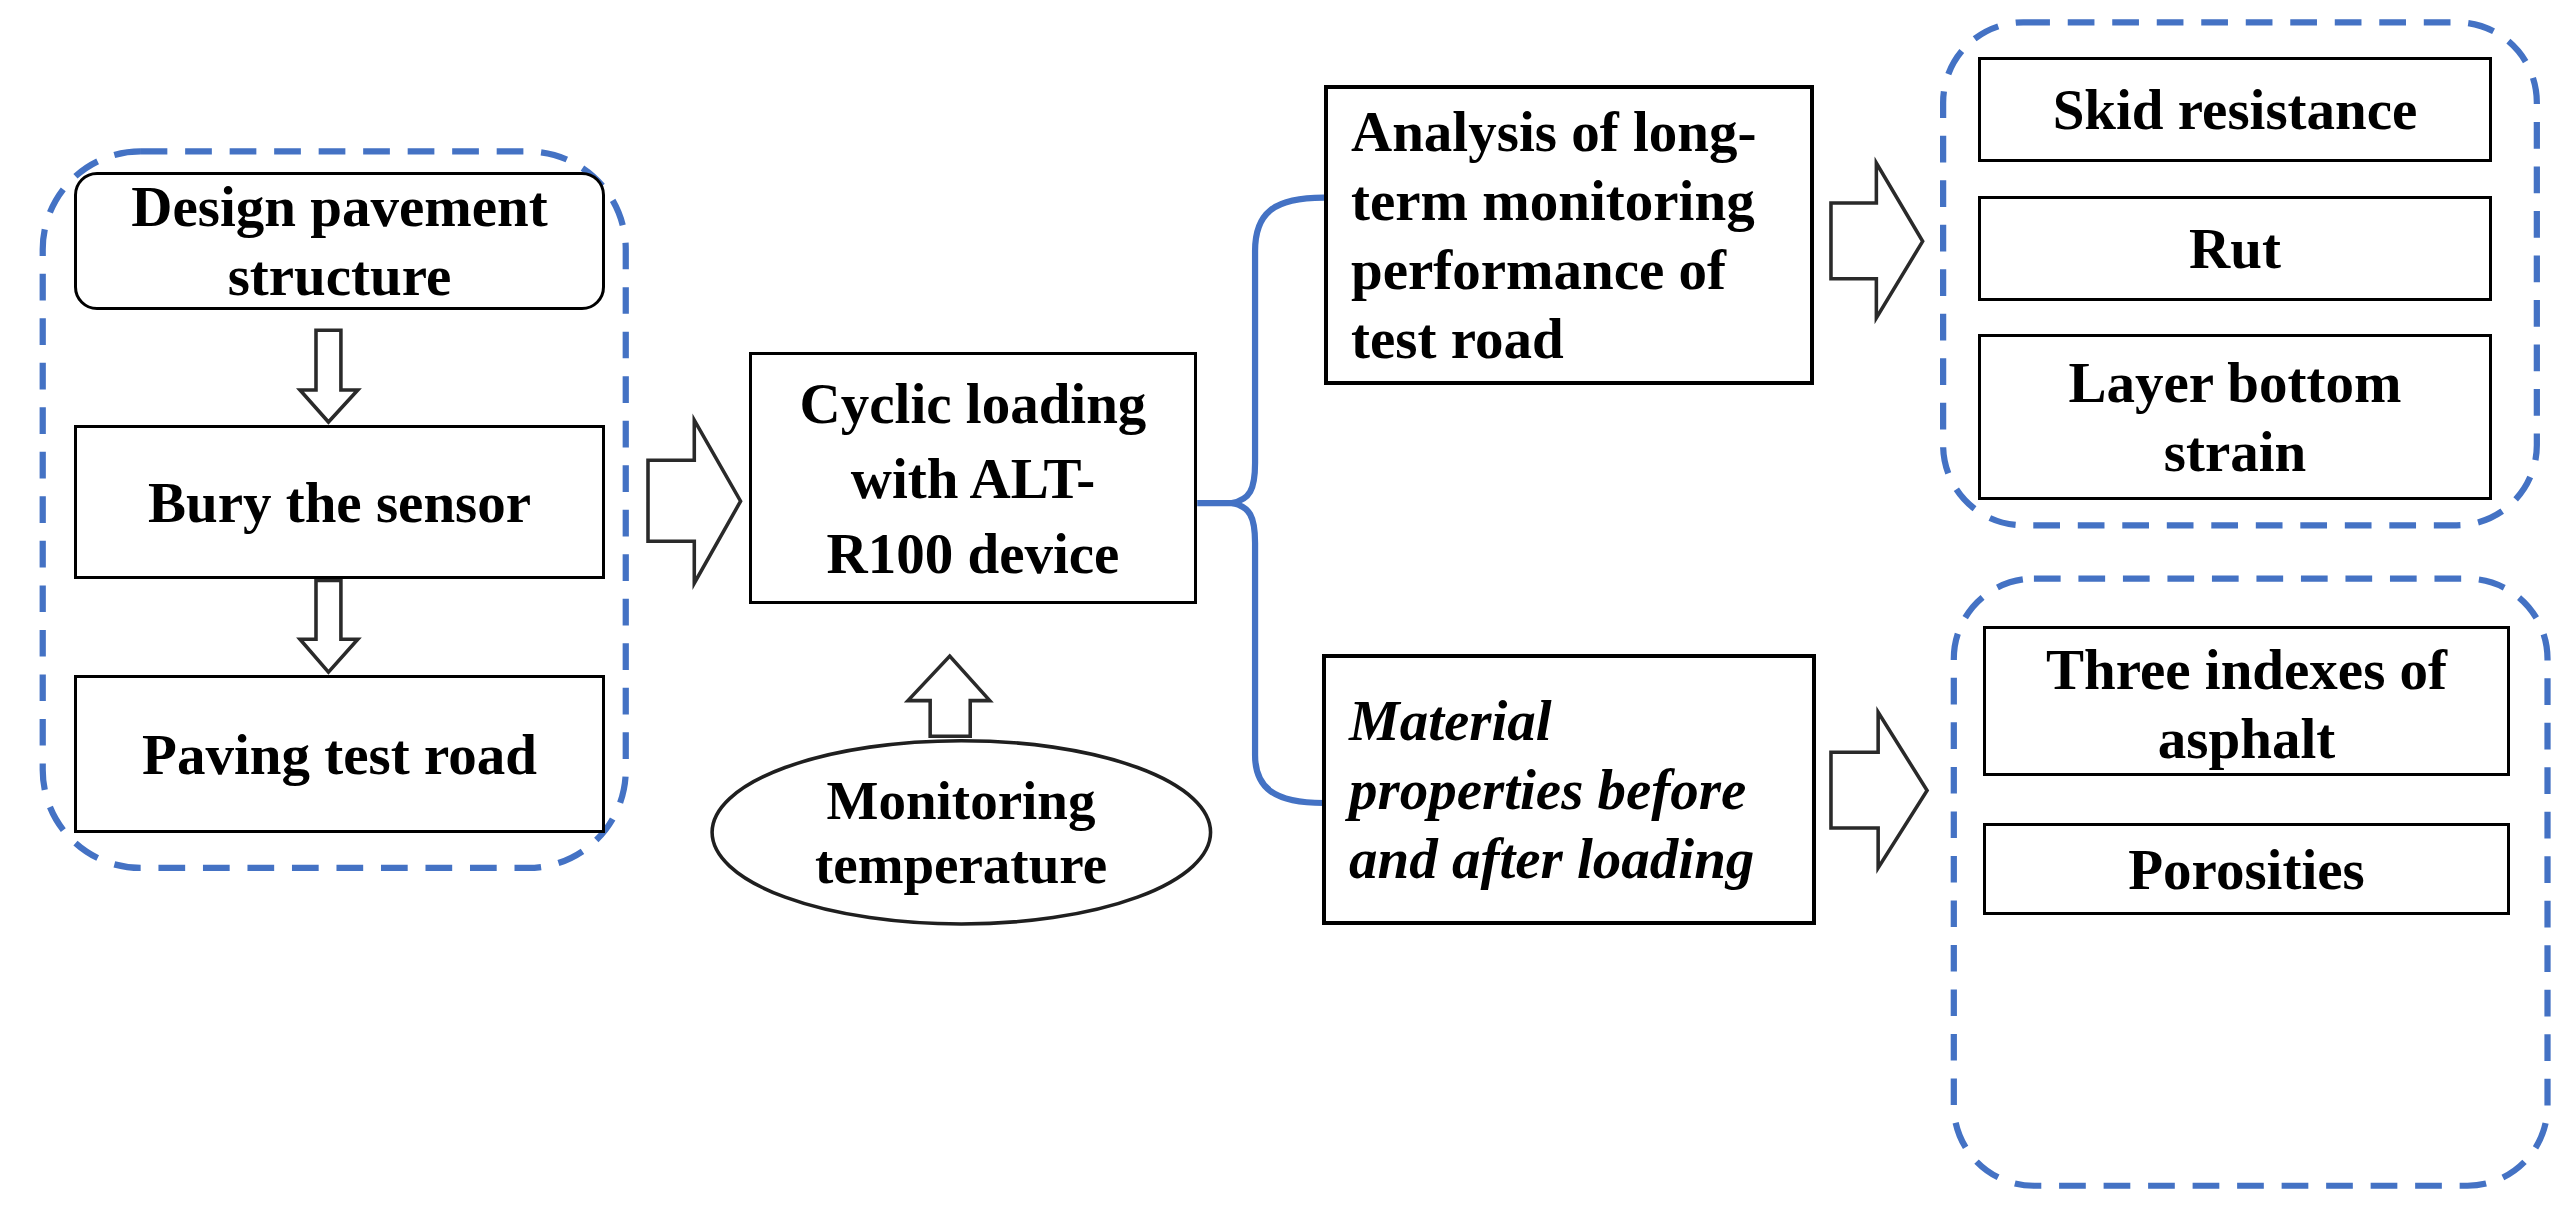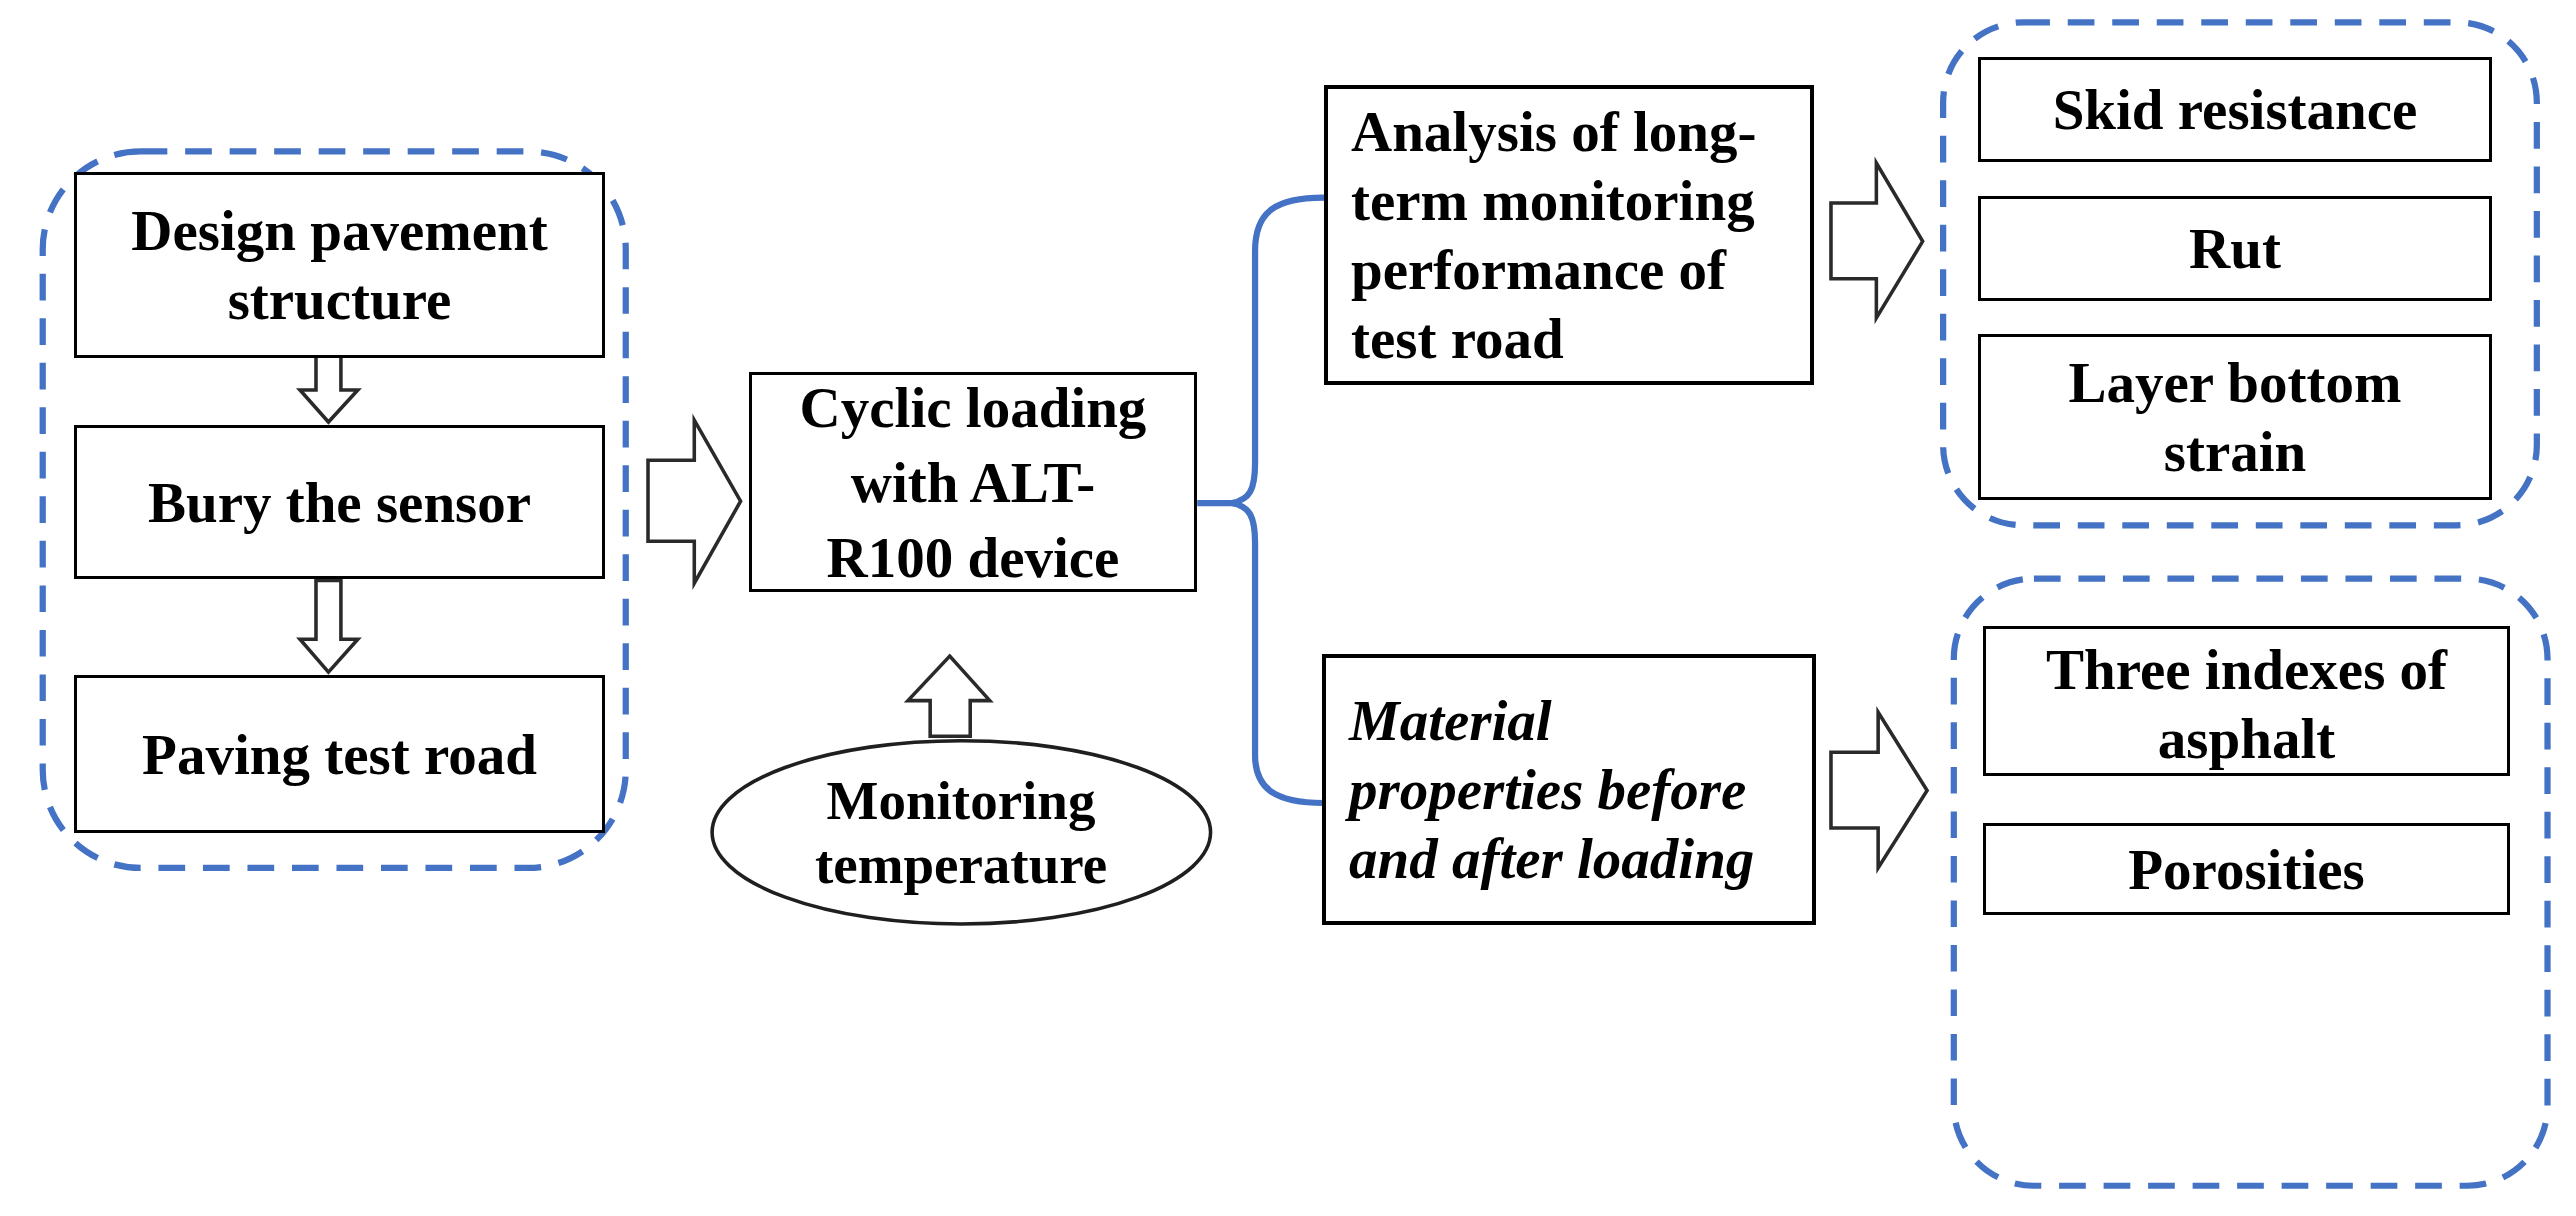--- a/index.html
+++ b/index.html
@@ -54,32 +54,32 @@
     <polygon points="2057,228 2108,228 2108,183 2160,271 2108,357 2108,313 2057,313" fill="#ffffff" stroke="#2a2a2a" stroke-width="4"></polygon>
     <polygon points="2057,845 2110,845 2110,800 2165,888 2110,975 2110,930 2057,930" fill="#ffffff" stroke="#2a2a2a" stroke-width="4"></polygon>
 
     <path d="M1345,565 L1386,565" fill="none" stroke="#4472C4" stroke-width="7"></path>
     <path d="M1487,222 C1430,222 1410,240 1410,282 L1410,520 C1410,550 1404,561 1384,565
              C1404,569 1410,580 1410,610 L1410,848 C1410,884 1430,902 1487,902" fill="none" stroke="#4472C4" stroke-width="7" stroke-linecap="round"></path>
 
     <ellipse cx="1080" cy="935" rx="280" ry="103" fill="#ffffff" stroke="#1f1f1f" stroke-width="4"></ellipse>
   </svg>
 
-  <div class="box" style="left:74px;top:172px;width:531px;height:186px;">
+  <div class="box" style="left:74px;top:172px;width:531px;height:138px;border-radius:23px;">
     <div class="ln">Design pavement</div>
     <div class="ln">structure</div>
   </div>
   <div class="box" style="left:74px;top:425px;width:531px;height:154px;">
     <div class="ln">Bury the sensor</div>
   </div>
   <div class="box" style="left:74px;top:675px;width:531px;height:158px;">
     <div class="ln">Paving test road</div>
   </div>
 
-  <div class="box wide-lines" style="left:749px;top:352px;width:448px;height:220px;margin-top:20px;">
+  <div class="box wide-lines" style="left:749px;top:352px;width:448px;height:252px;">
     <div class="ln">Cyclic loading</div>
     <div class="ln">with ALT-</div>
     <div class="ln">R100 device</div>
   </div>
 
   <div class="ellipse-label" style="left:712px;top:741px;width:498px;height:183px;">
     <div class="ln">Monitoring</div>
     <div class="ln">temperature</div>
   </div>
 

